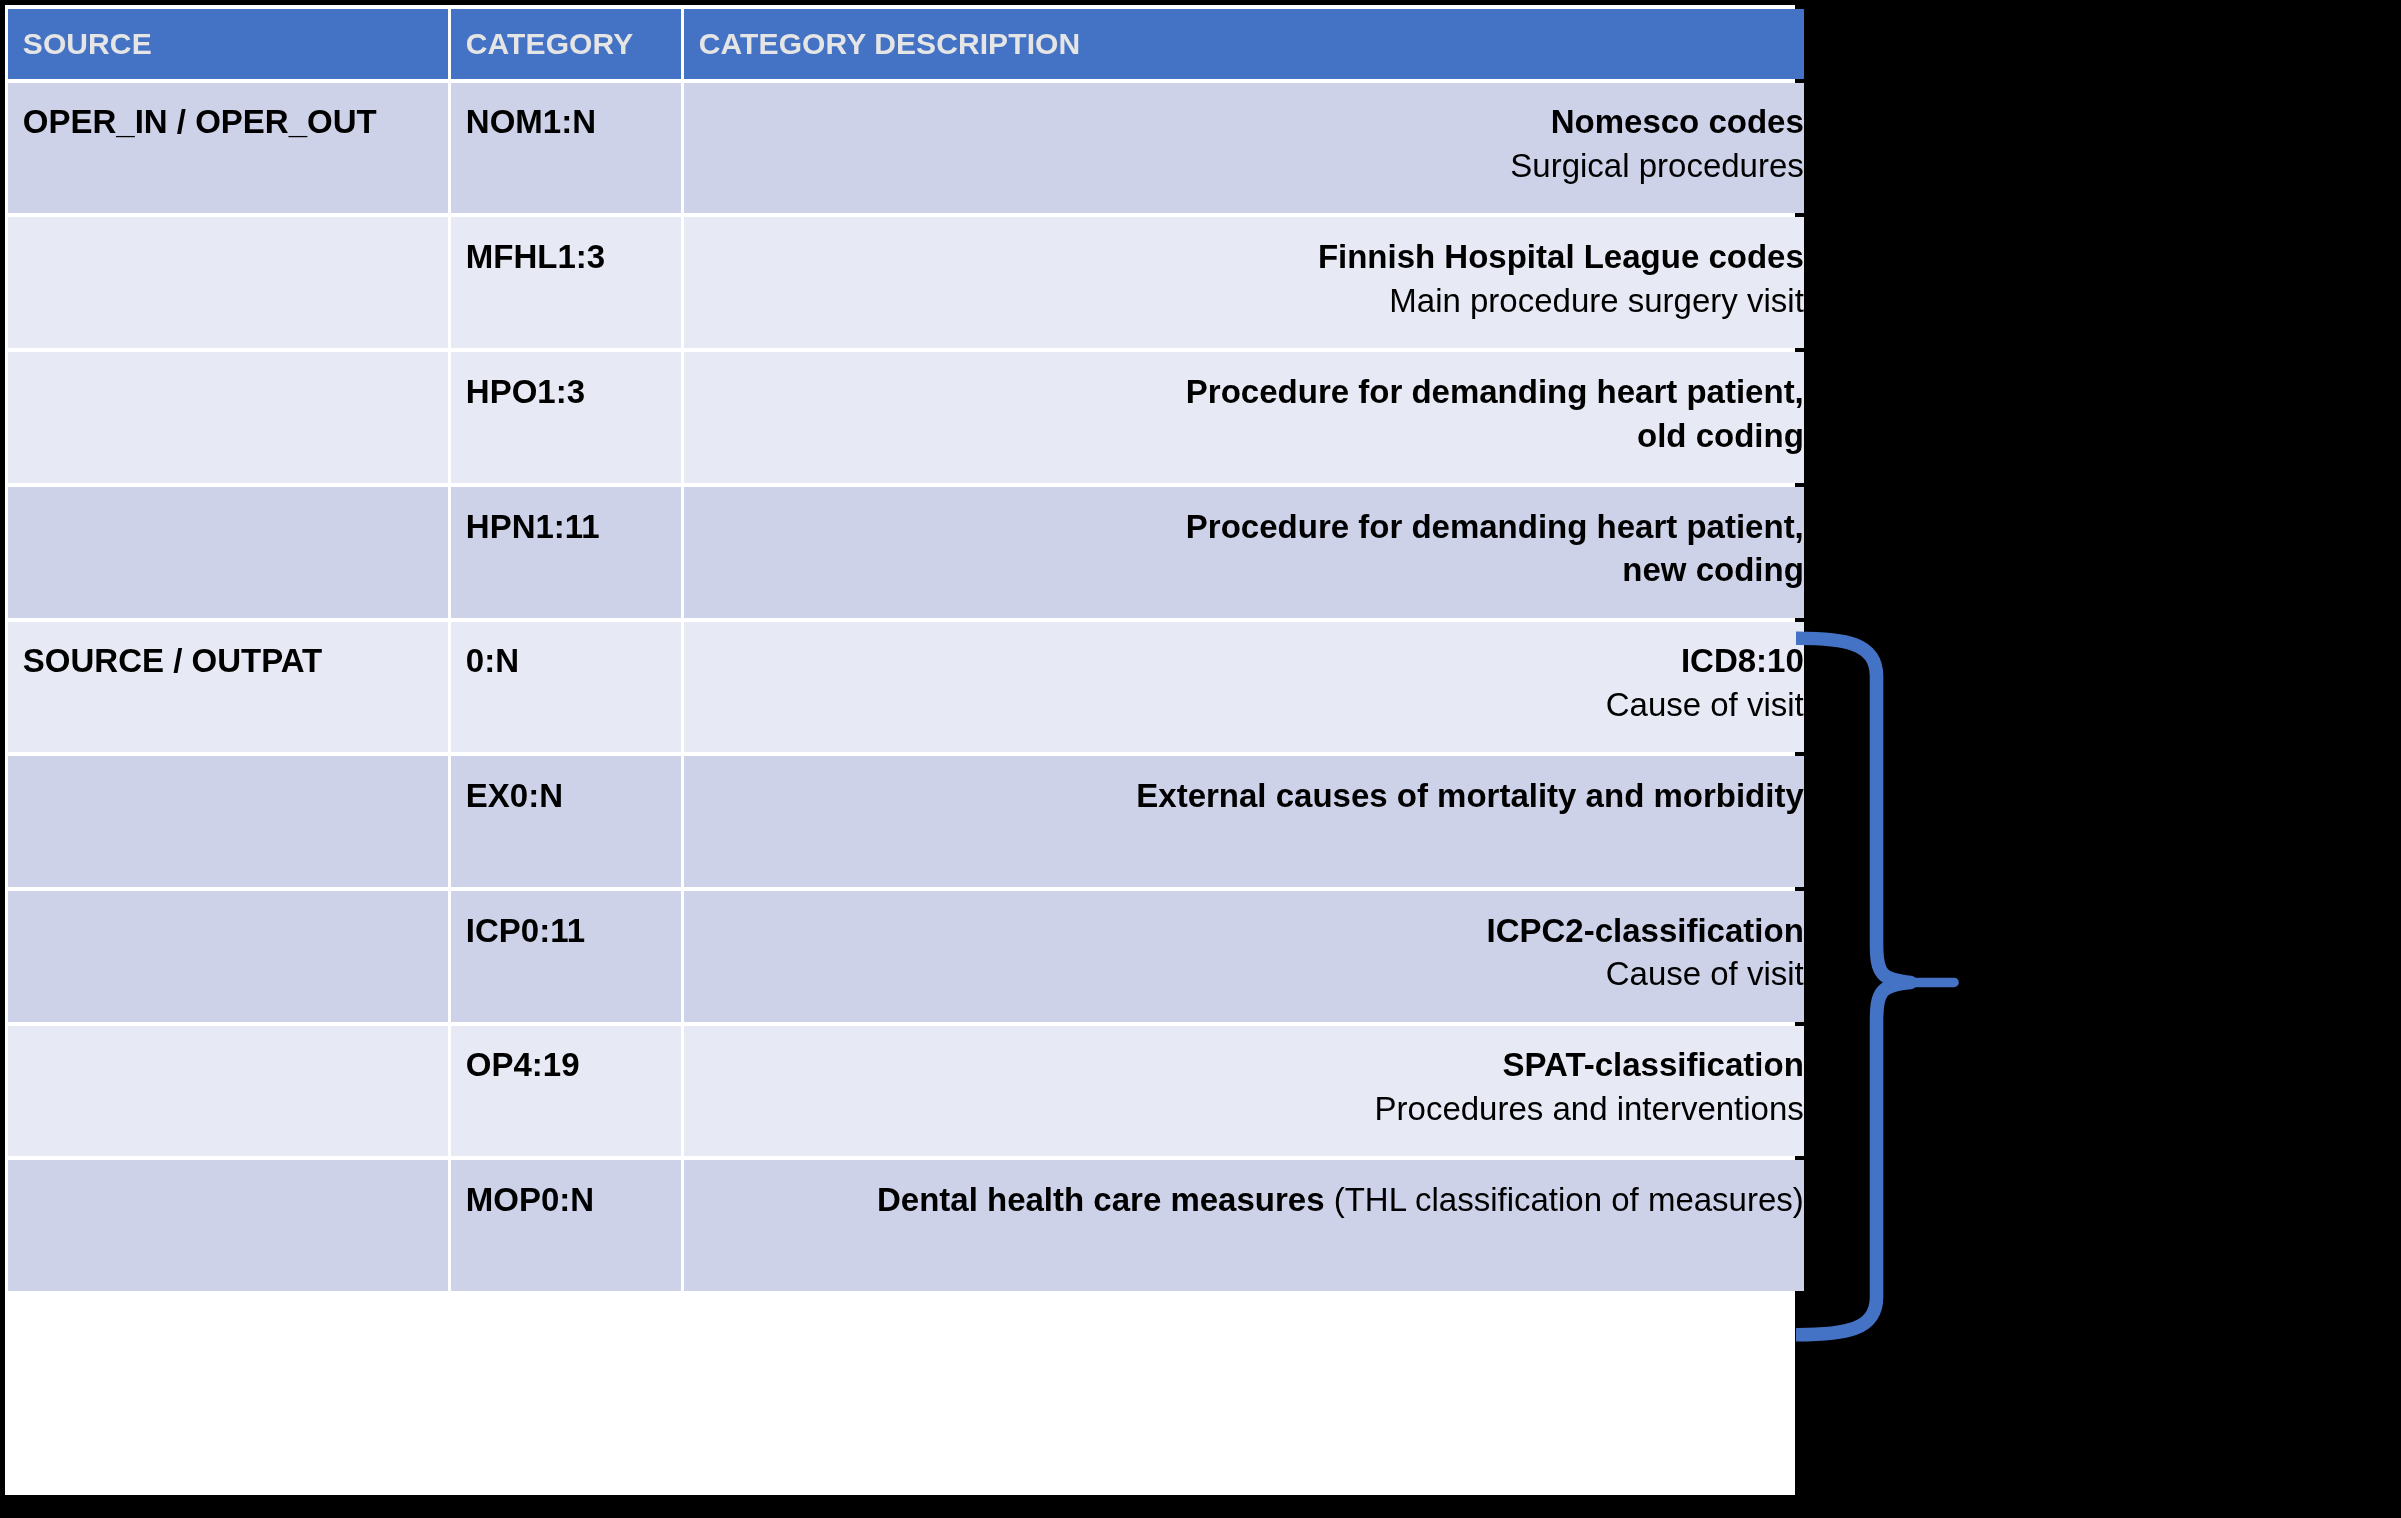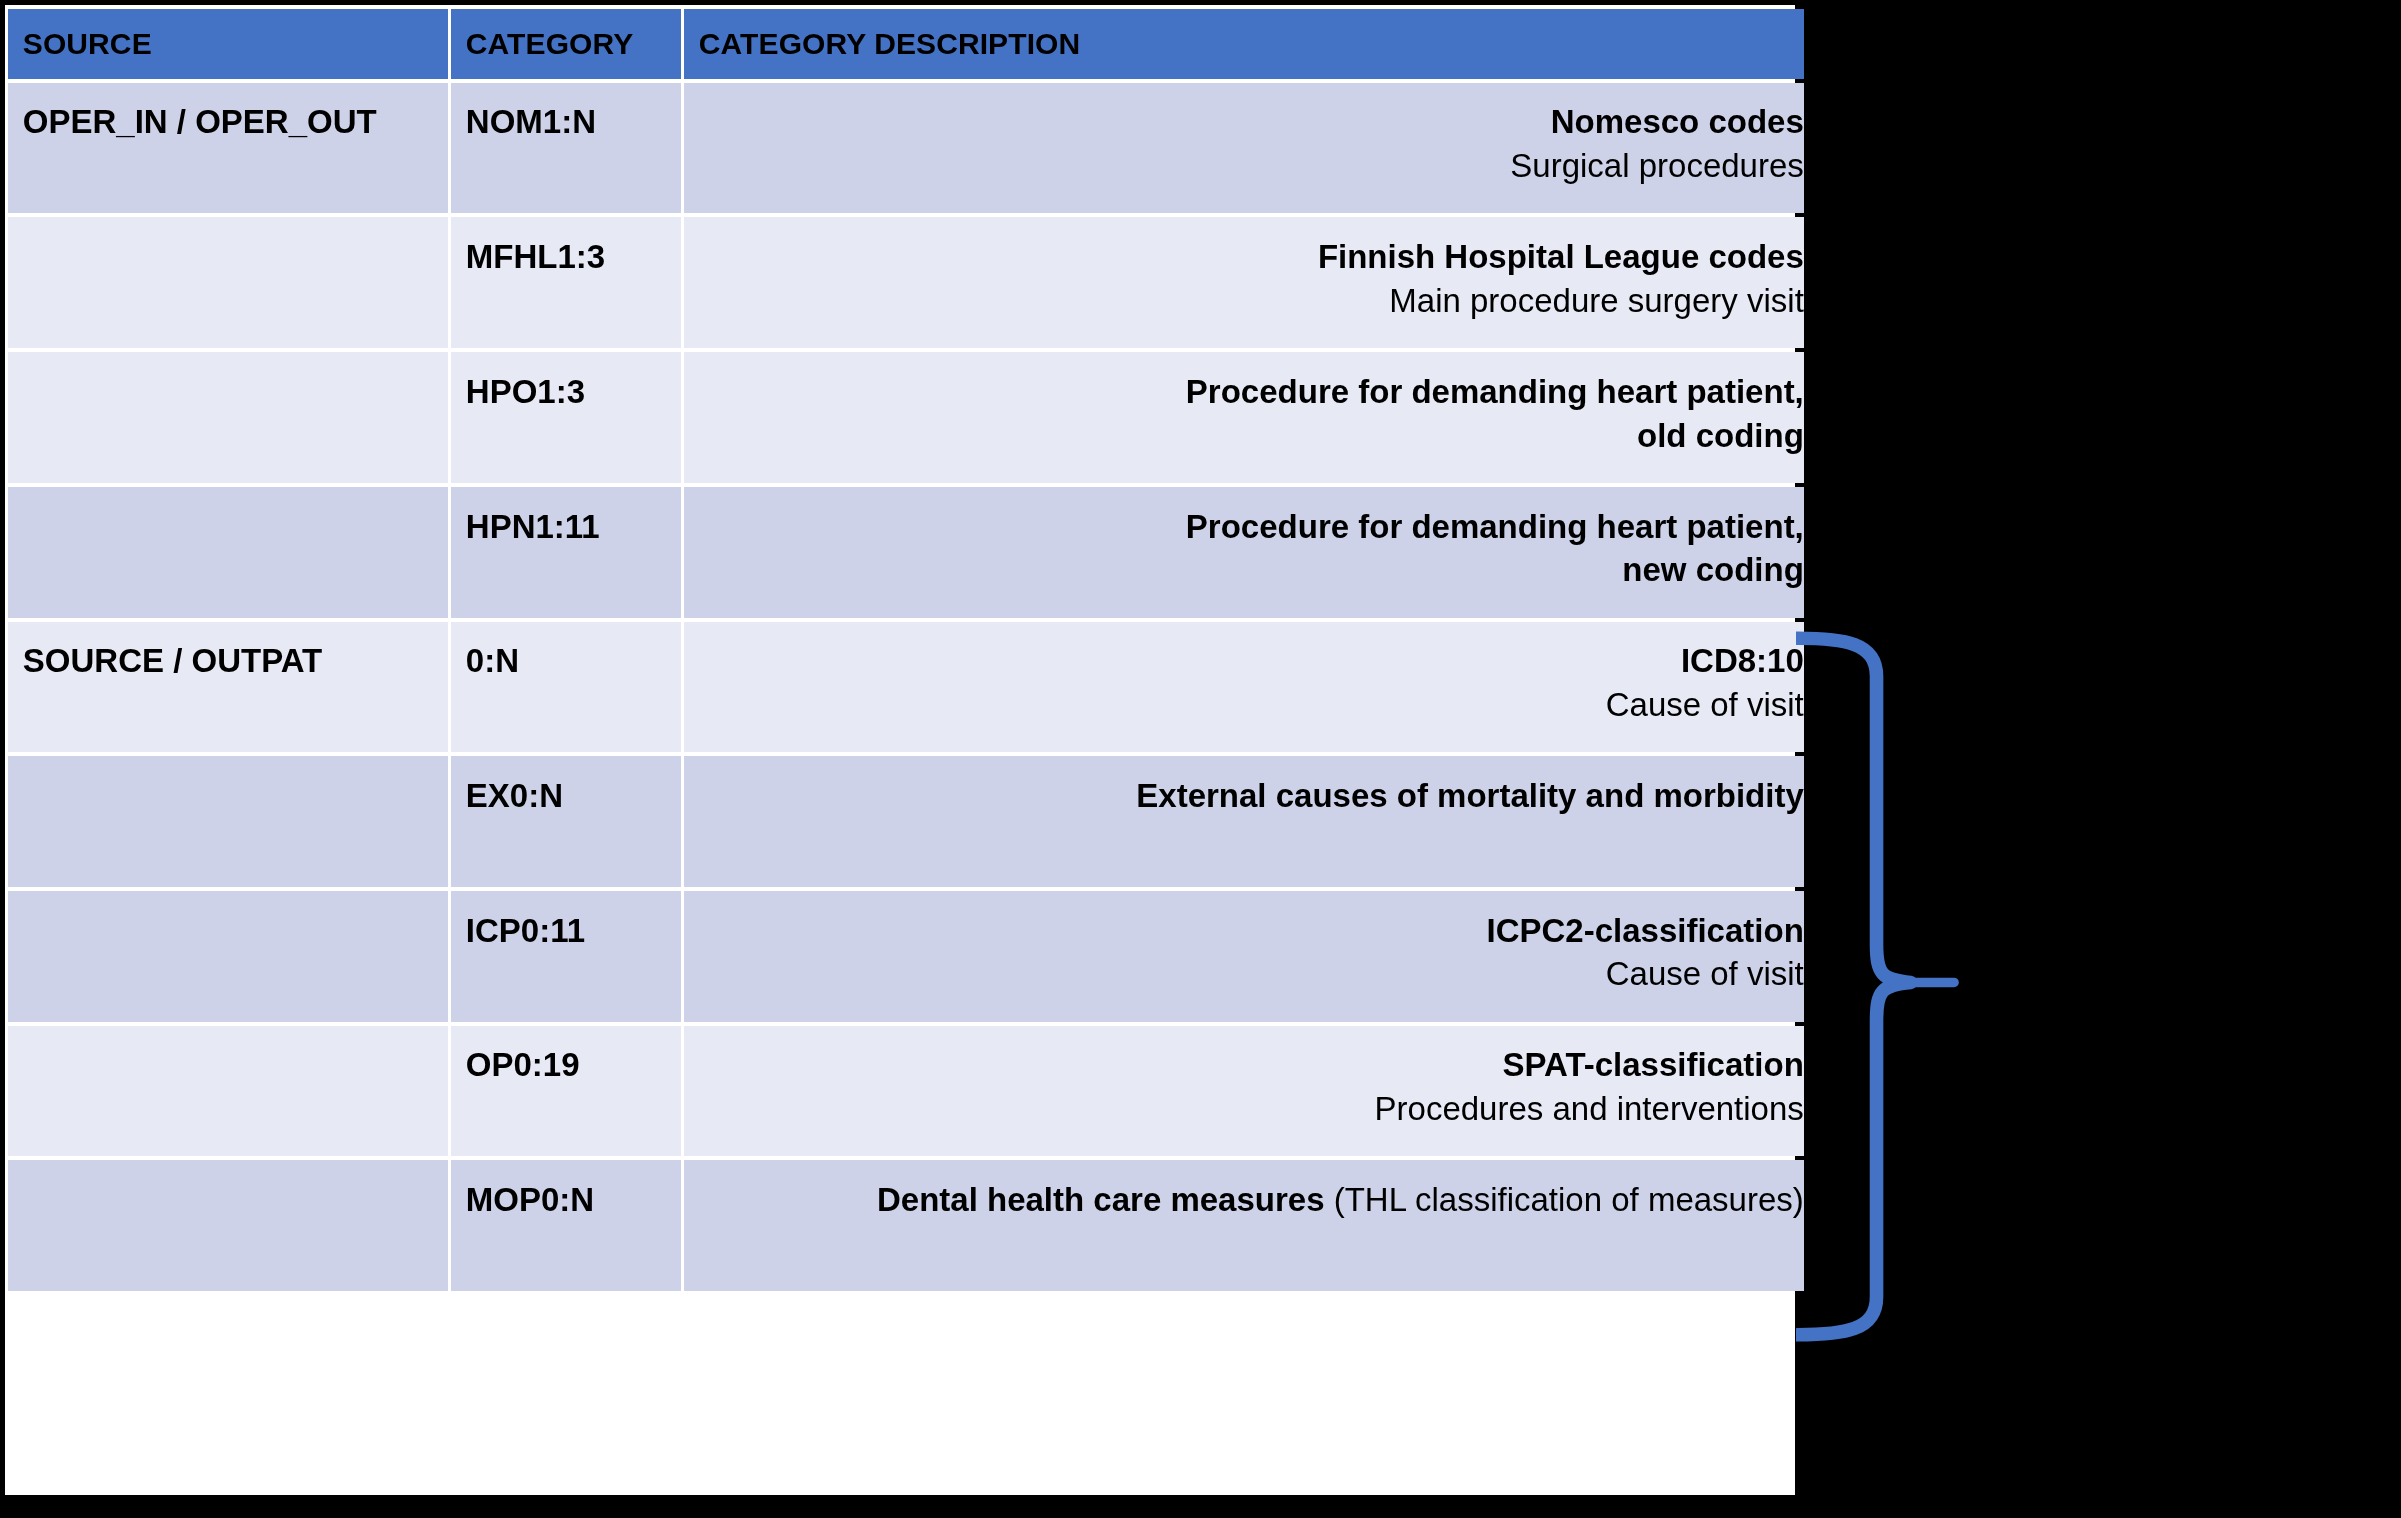--- a/index.html
+++ b/index.html
@@ -35,21 +35,21 @@
     width: 1790px;
     table-layout: fixed;
     margin: 0;
   }
   col.c-source { width: 440px; }
   col.c-category { width: 230px; }
   col.c-desc { width: 1120px; }
 
   thead th {
     background: #4472C4;
-    color: #000000;
+    color: #e5e5e5;
     font-size: 30px;
     font-weight: bold;
     text-align: left;
     vertical-align: middle;
     padding: 12.2px 0 12.2px 15px;
     height: 45px;
     letter-spacing: 0.1px;
   }
 
   tbody td {
@@ -165,21 +165,21 @@
           <td class="src"></td>
           <td class="cat">ICP0:11</td>
           <td class="desc">
             <span class="ln-b">ICPC2-classification</span>
             <span class="ln-r">Cause of visit</span>
           </td>
         </tr>
 
         <tr class="band-light tall">
           <td class="src"></td>
-          <td class="cat">OP0:19</td>
+          <td class="cat">OP4:19</td>
           <td class="desc">
             <span class="ln-b">SPAT-classification</span>
             <span class="ln-r">Procedures and interventions</span>
           </td>
         </tr>
 
         <tr class="band-dark tall">
           <td class="src"></td>
           <td class="cat">MOP0:N</td>
           <td class="desc">

